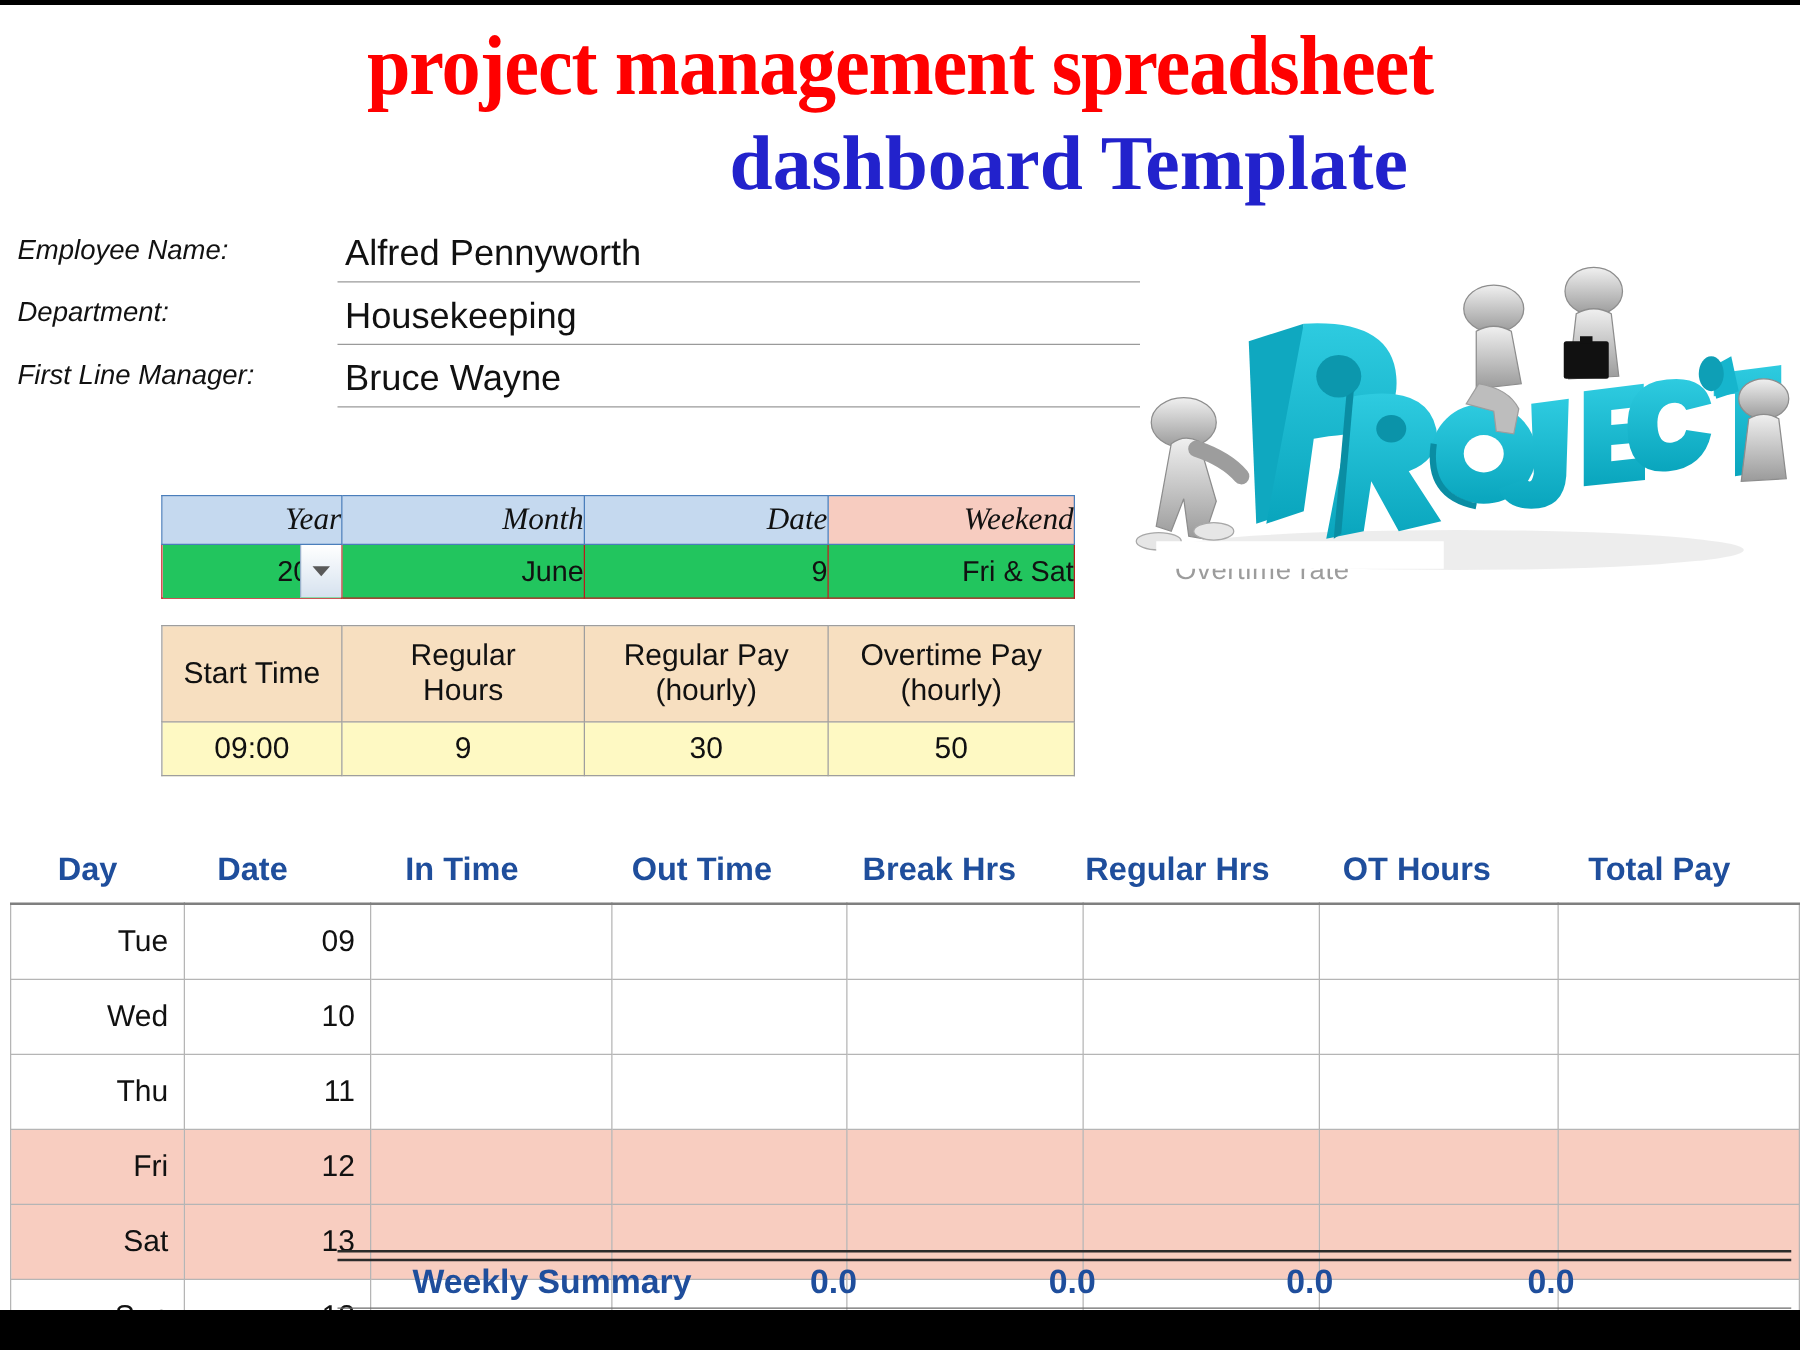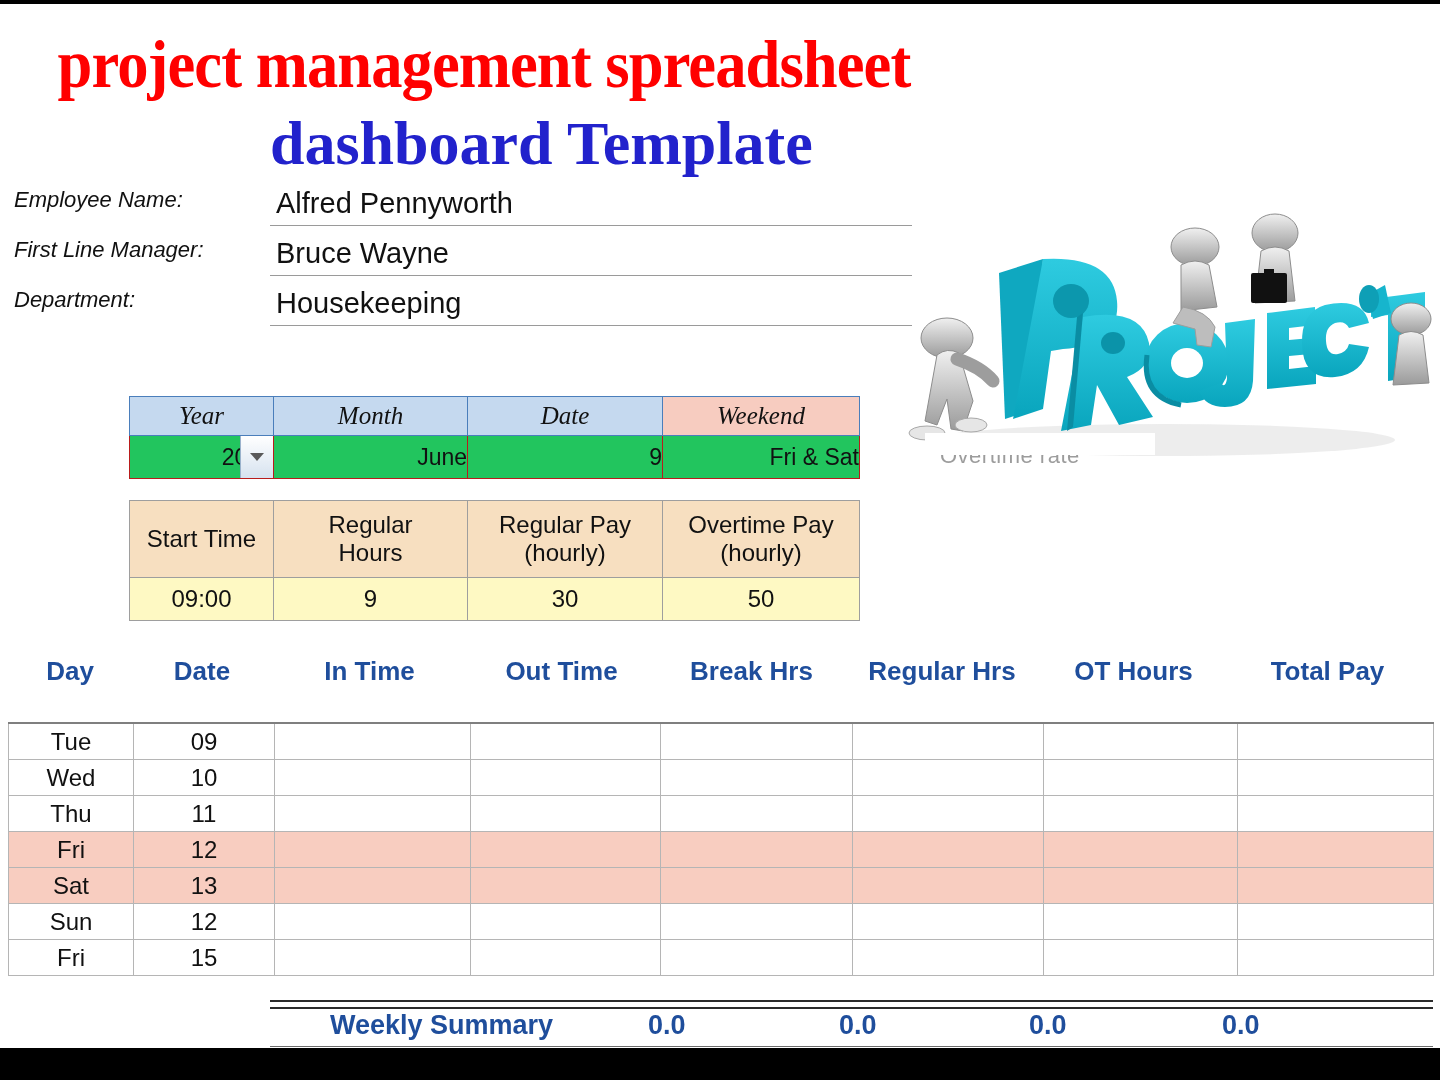--- a/index.html
+++ b/index.html
@@ -6,21 +6,21 @@
   body{
     width:1440px;height:1080px;
     background:#ffffff;
     font-family:"Liberation Sans", sans-serif;
     overflow:hidden;position:relative;
   }
   .bar-top{position:absolute;left:0;top:0;width:1440px;height:4px;background:#000;}
   .bar-bottom{position:absolute;left:0;top:1048px;width:1440px;height:32px;background:#000;}
 
   
-  .title-wrap{position:absolute;left:0;top:22px;width:1440px;text-align:left;}
+  .title-wrap{position:absolute;left:0;top:10px;width:1440px;text-align:center;}
   .title-line1{
     font-family:"Liberation Serif", serif;
     font-weight:bold;color:#ff0000;
     font-size:68px;line-height:84px;
     letter-spacing:-1px;
     transform:scaleX(0.92);
   }
   .title-line2{
     font-family:"Liberation Serif", serif;
     font-weight:bold;color:#2222cc;
@@ -56,20 +56,21 @@
     font-family:"Liberation Sans", sans-serif;
     padding:0;
   }
   
   #date-table{left:129px;top:396px;}
   #date-table td{height:38px;}
   #date-table .hd{
     font-family:"Liberation Serif", serif;
     font-style:italic;font-size:25px;font-weight:normal;
     border:1px solid #4a7ebb;
+    text-align:right;
   }
   #date-table .hd-blue{background:#c5d9ef;}
   #date-table .hd-pink{background:#f7ccc0;}
   #date-table .val{background:#22c55e;border:1px solid #b91c1c;height:42px;text-align:right;}
   .c-year{width:143px;}
   .c-month{width:193px;}
   .c-date{width:194px;}
   .c-weekend{width:196px;}
   .yearcell{position:relative;}
   .dropbtn{
@@ -94,35 +95,35 @@
     font-size:22px;color:#4d4d4d;opacity:.55;
     letter-spacing:.5px;
   }
   .art .ghost-mask{
     position:absolute;left:30px;top:238px;width:230px;height:22px;
     background:#ffffff;z-index:3;
   }
   .art svg{position:absolute;left:0;top:0;}
 
   
-  .sheet-head{position:absolute;left:8px;top:656px;width:1425px;height:36px;}
+  .sheet-head{position:absolute;left:8px;top:680px;width:1425px;height:36px;}
   .sheet-head span{
     position:absolute;top:0;
     font-weight:bold;font-size:26px;color:#1f4e9c;
     text-align:center;
   }
   #grid{
     position:absolute;left:8px;top:722px;
     border-collapse:collapse;
     border-top:2px solid #7f7f7f;
   }
   #grid td{
     border:1px solid #b5b5b5;
-    height:35px;padding:0;
-    font-size:24px;color:#111;text-align:center;
+    height:35px;padding:12px;
+    font-size:24px;color:#111;text-align:right;
     background:#ffffff;
   }
   #grid tr.weekend td{background:#f8cdc0;}
   #grid td.c0{width:124px;}
   #grid td.c1{width:140px;}
   #grid td.c2{width:195px;}
   #grid td.c3{width:189px;}
   #grid td.c4{width:191px;}
   #grid td.c5{width:190px;}
   #grid td.c6{width:193px;}
@@ -151,27 +152,27 @@
   </div>
 </div>
 
 <div class="info">
   <div class="info-row">
     <div class="info-label">Employee Name:</div>
     <div class="info-value">Alfred Pennyworth</div>
     <div class="info-underline"></div>
   </div>
   <div class="info-row">
-    <div class="info-label">First Line Manager:</div>
-    <div class="info-value">Bruce  Wayne</div>
+    <div class="info-label">Department:</div>
+    <div class="info-value">Housekeeping</div>
     <div class="info-underline"></div>
   </div>
   <div class="info-row">
-    <div class="info-label">Department:</div>
-    <div class="info-value">Housekeeping</div>
+    <div class="info-label">First Line Manager:</div>
+    <div class="info-value">Bruce  Wayne</div>
     <div class="info-underline"></div>
   </div>
 </div>
 
 <table class="tbl" id="date-table">
   <tbody>
       <tr>
     <td class="hd hd-blue c-year">Year</td>
     <td class="hd hd-blue c-month">Month</td>
     <td class="hd hd-blue c-date">Date</td>

